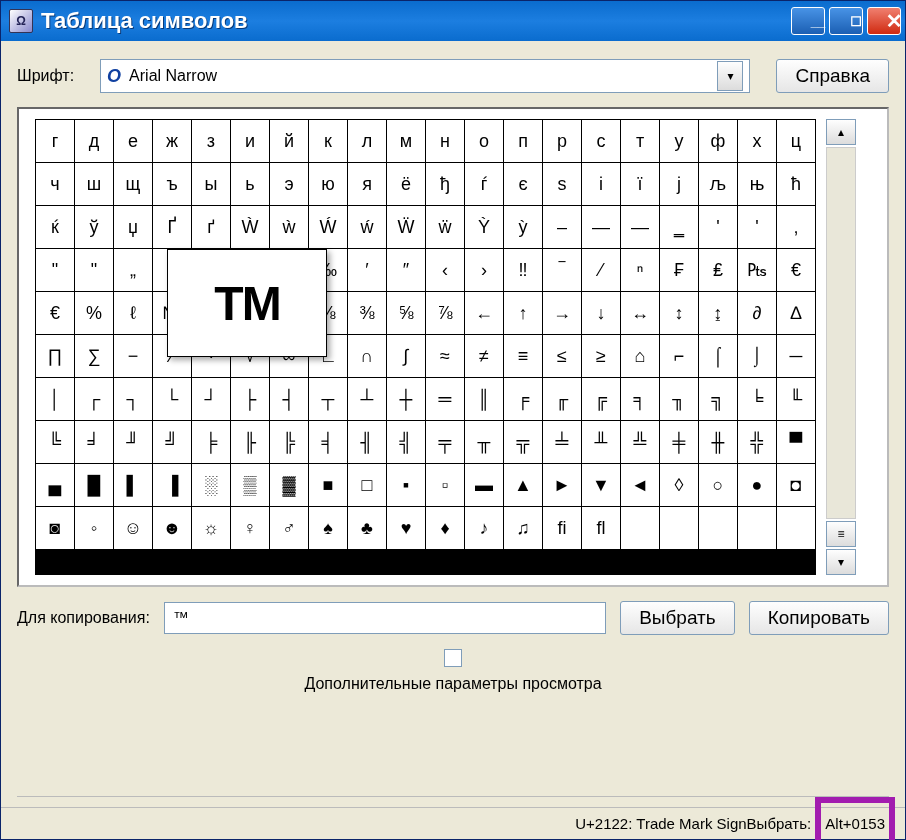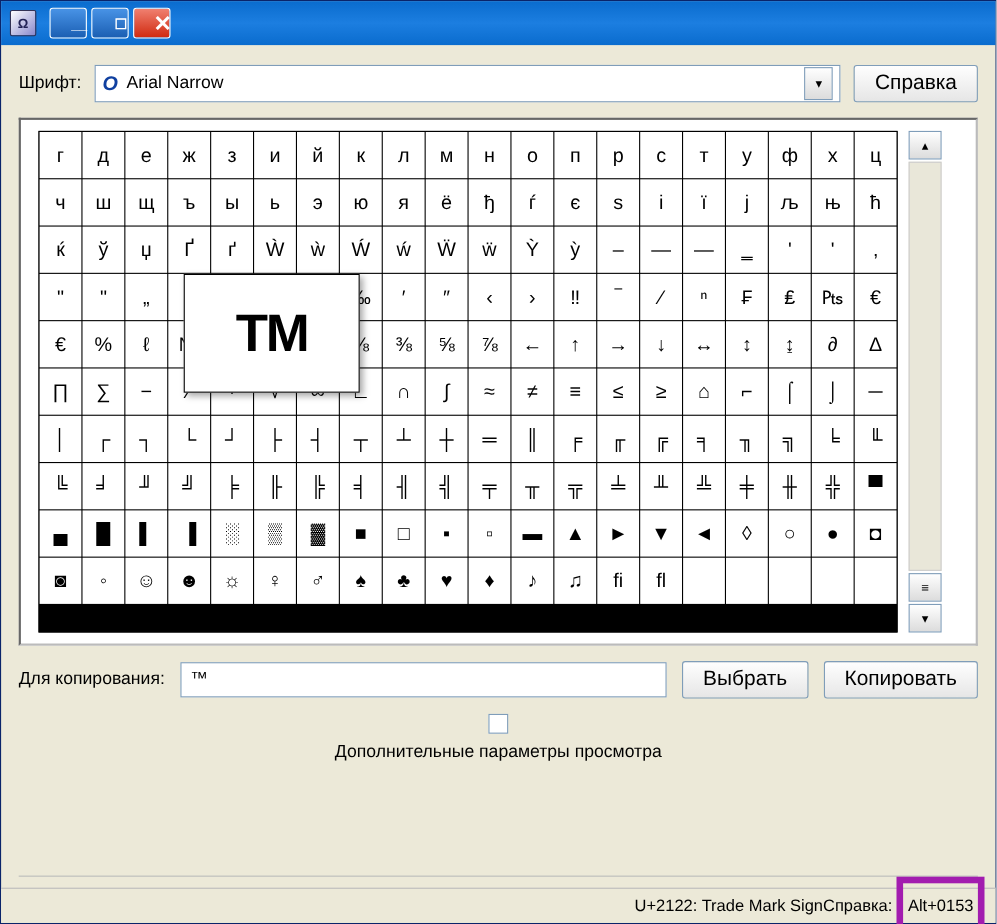--- a/index.html
+++ b/index.html
@@ -65,21 +65,21 @@
   .client {
     flex: 1;
     padding: 18px 16px 10px 16px;
     display: flex;
     flex-direction: column;
     gap: 14px;
   }
   .row {
     display: flex;
     align-items: center;
-    gap: 12px;
+    gap: 26px;
   }
   .label { font-size: 16px; }
   .fontfield {
     flex: 1;
     height: 34px;
     background: #fff;
     border: 1px solid #7f9db9;
     display: flex;
     align-items: center;
     padding: 0 6px;
@@ -175,20 +175,21 @@
   }
   .altbox { border:6px solid #a21caf; padding:12px 4px; }
   .sep {height:1px;background:#bbb;margin-top:auto;}
 </style>
 </head>
 <body>
 
 <div class="window">
   <div class="titlebar">
     <span class="icon">Ω</span>
+    <span class="title">Таблица символов</span>
     <div class="winbtn min">__</div>
     <div class="winbtn max">☐</div>
     <div class="winbtn close">✕</div>
   </div>
 
   <div class="client">
 
     <div class="row">
       <span class="label">Шрифт:</span>
       <div class="fontfield">
@@ -424,17 +425,17 @@
       <span class="chk"></span>
       <span class="label">Дополнительные параметры просмотра</span>
     </div>
 
     <div class="sep"></div>
   </div>
 
   <div class="statusbar">
     <span>U+2122: Trade Mark Sign</span>
     <span>
-      <span>Справка:</span>
+      <span>Выбрать:</span>
       <span class="altbox">Alt+0153</span>
     </span>
   </div>
 </div>
 
 </body></html>

